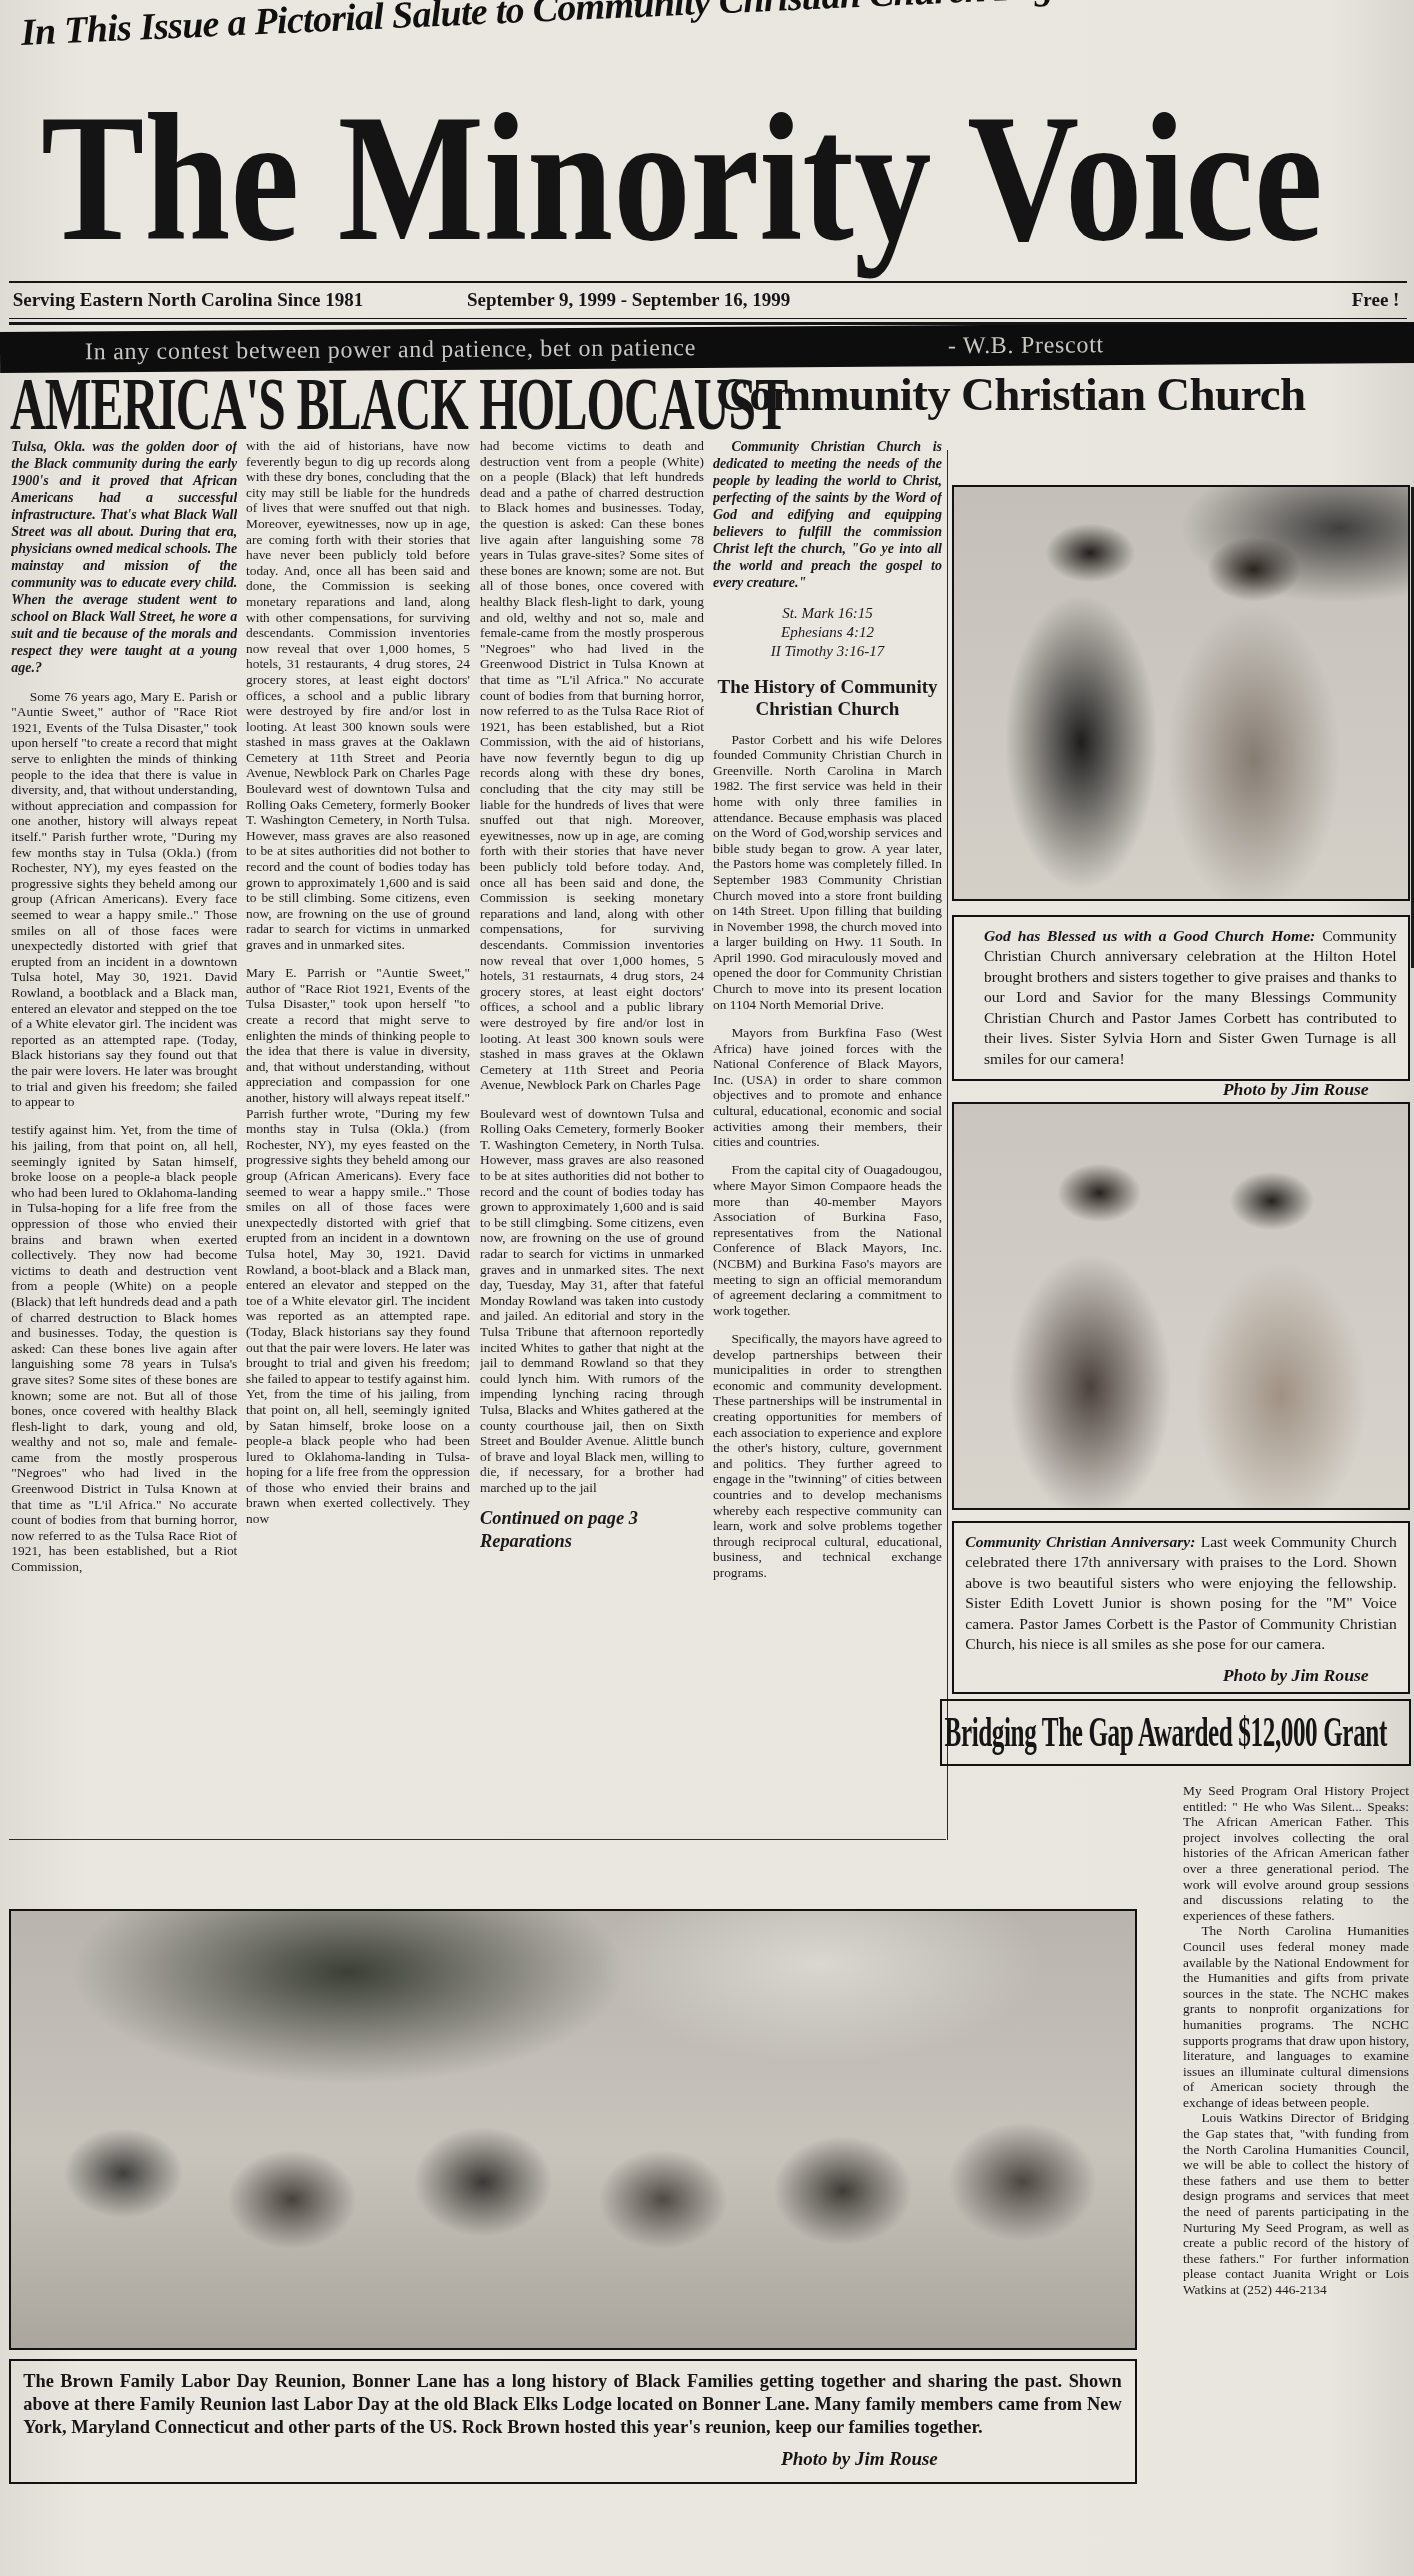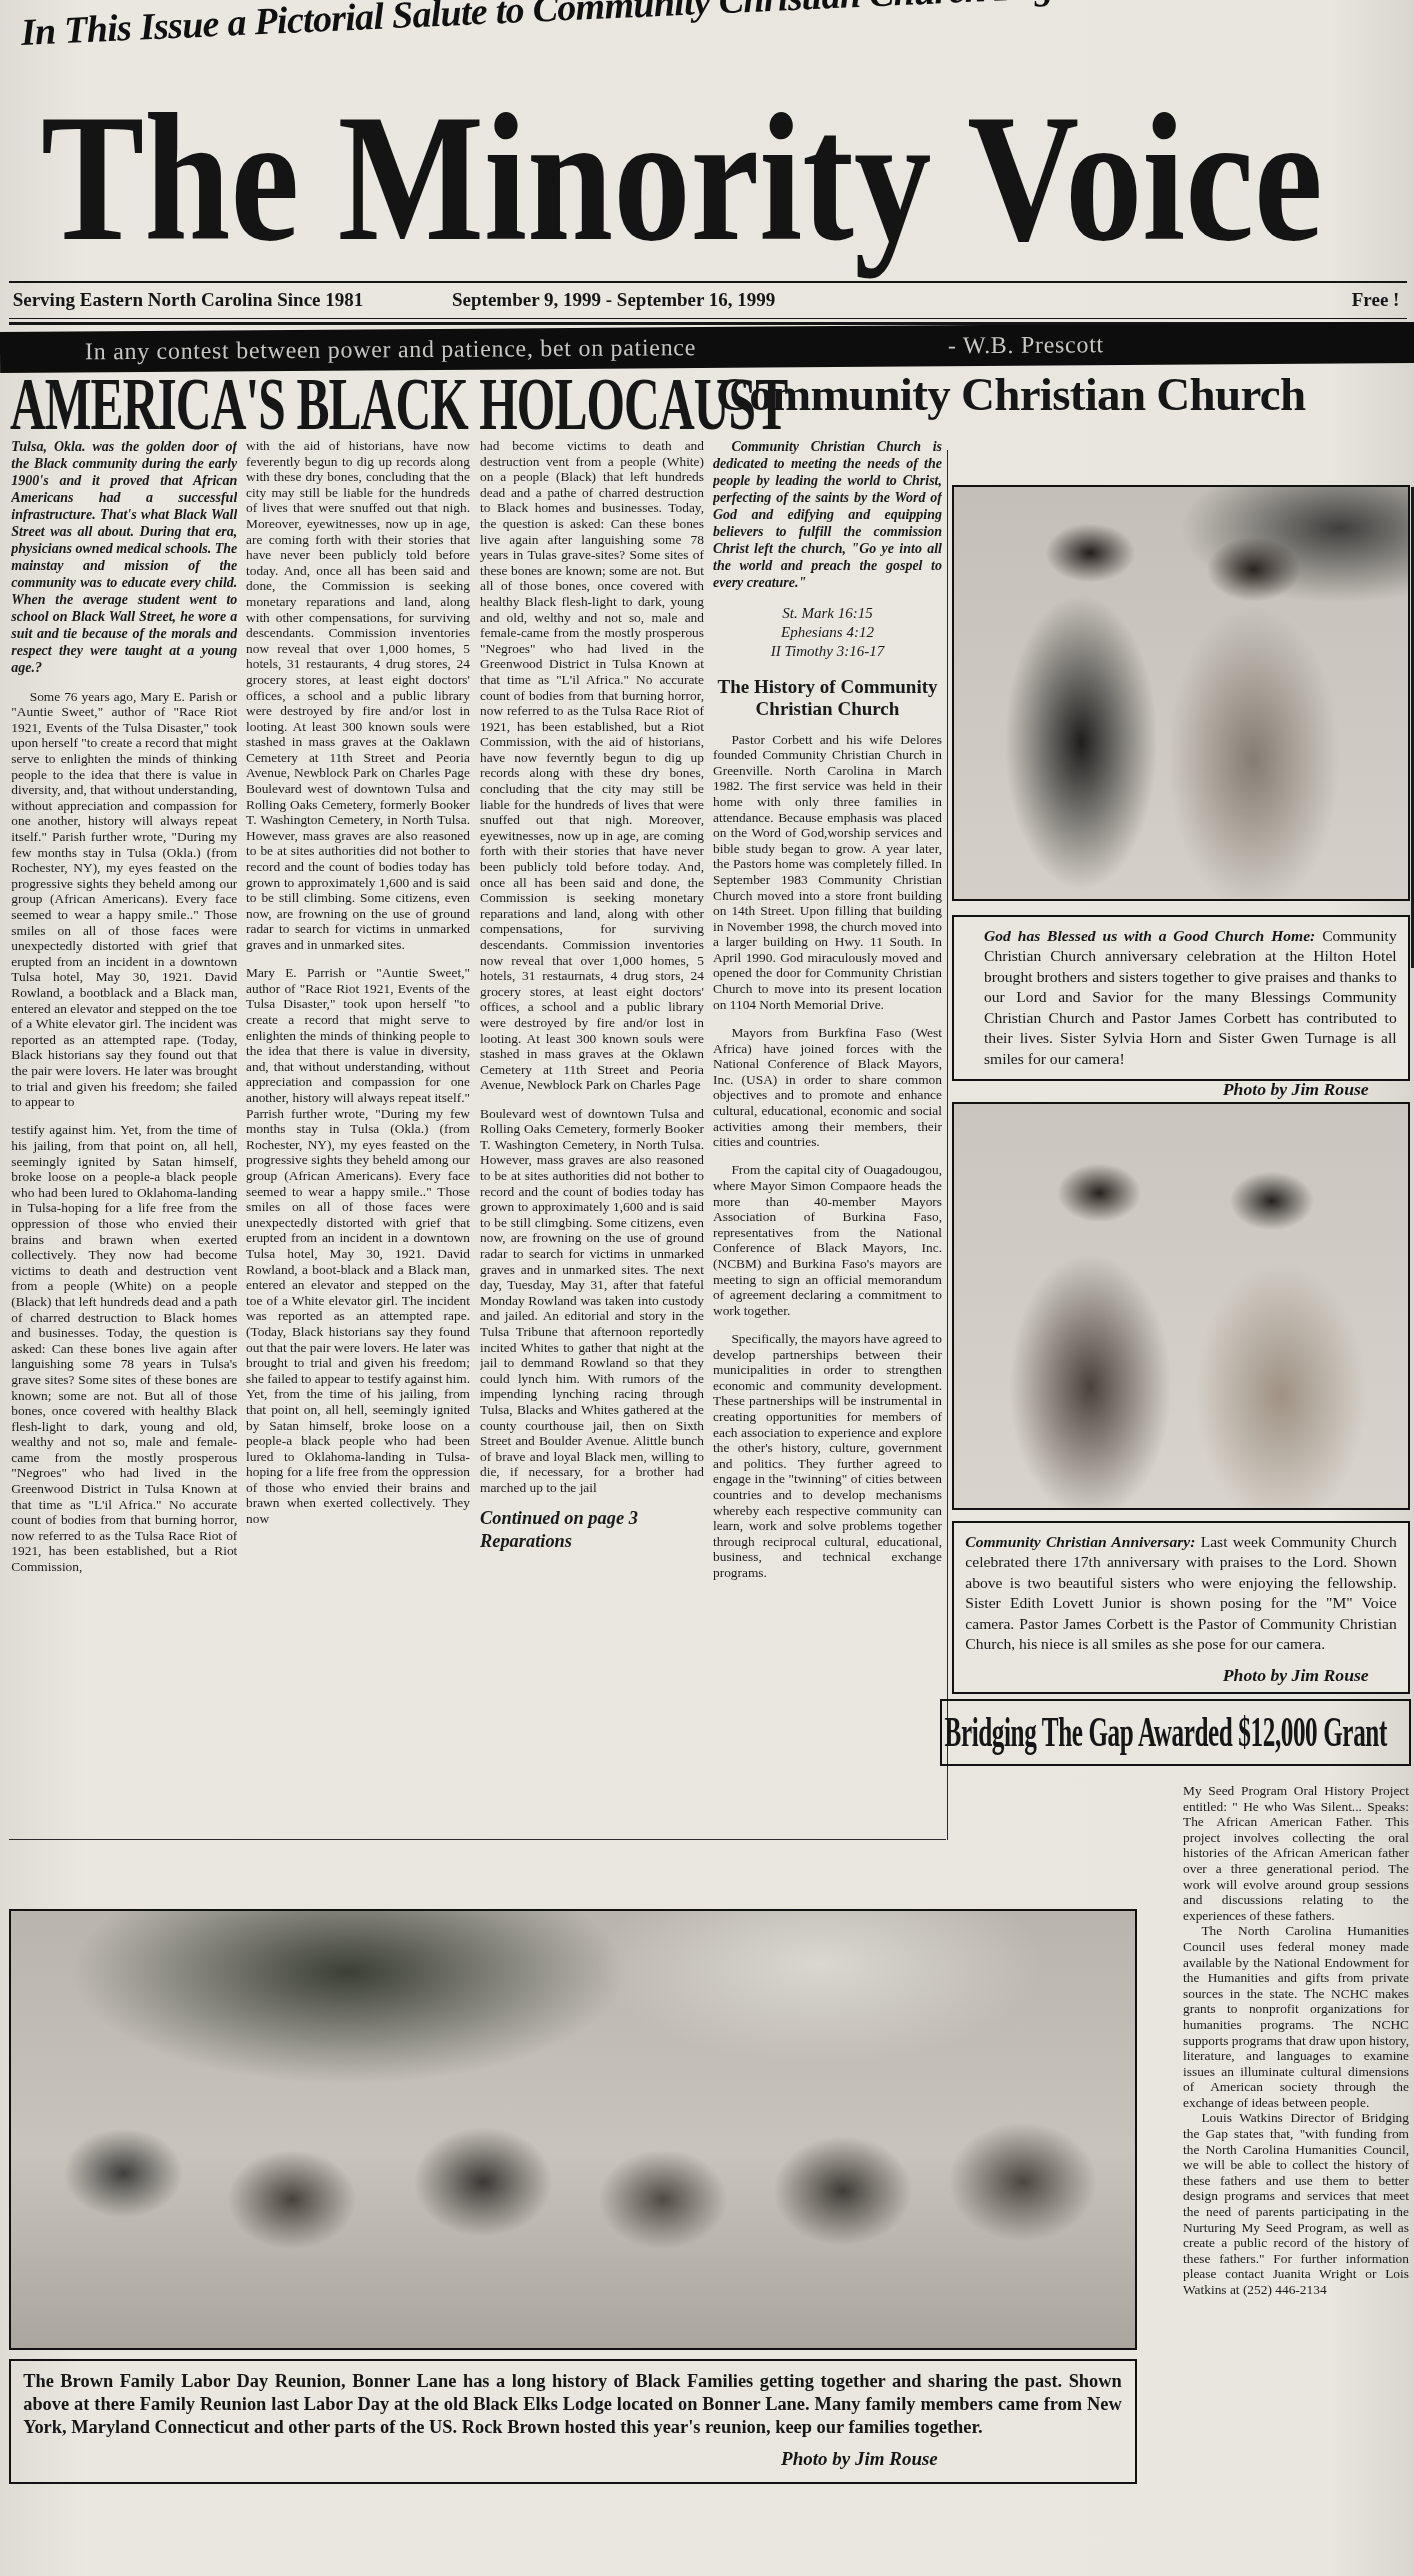--- a/index.html
+++ b/index.html
@@ -17,21 +17,21 @@
     letter-spacing:-0.7px;color:#101010;white-space:nowrap;
   }
   #masthead{
     top:76px;left:41px;white-space:nowrap;
     font:bold 178px/200px "Liberation Serif",serif;
     transform:scale(0.87,1.02);transform-origin:left top;color:#141414;
   }
   .rule{background:#151515;}
   #dateline{top:285px;left:0;width:1415px;height:30px;font:bold 19px/30px "Liberation Serif",serif;}
   #dateline .left{position:absolute;left:12.7px;}
-  #dateline .center{position:absolute;left:452px;}
+  #dateline .center{position:absolute;left:467px;}
   #dateline .right{position:absolute;right:15.6px;}
   #quote-bar{
     top:327px;left:0;width:1415px;height:41px;background:#0d0d0d;
     font:24px/41px "Liberation Serif",serif;color:#c6c6c4;
     transform:rotate(-0.4deg);letter-spacing:0.7px;
   }
   #quote-bar .q{position:absolute;left:85px;}
   #quote-bar .a{position:absolute;left:948px;}
   
   #headline-left{

